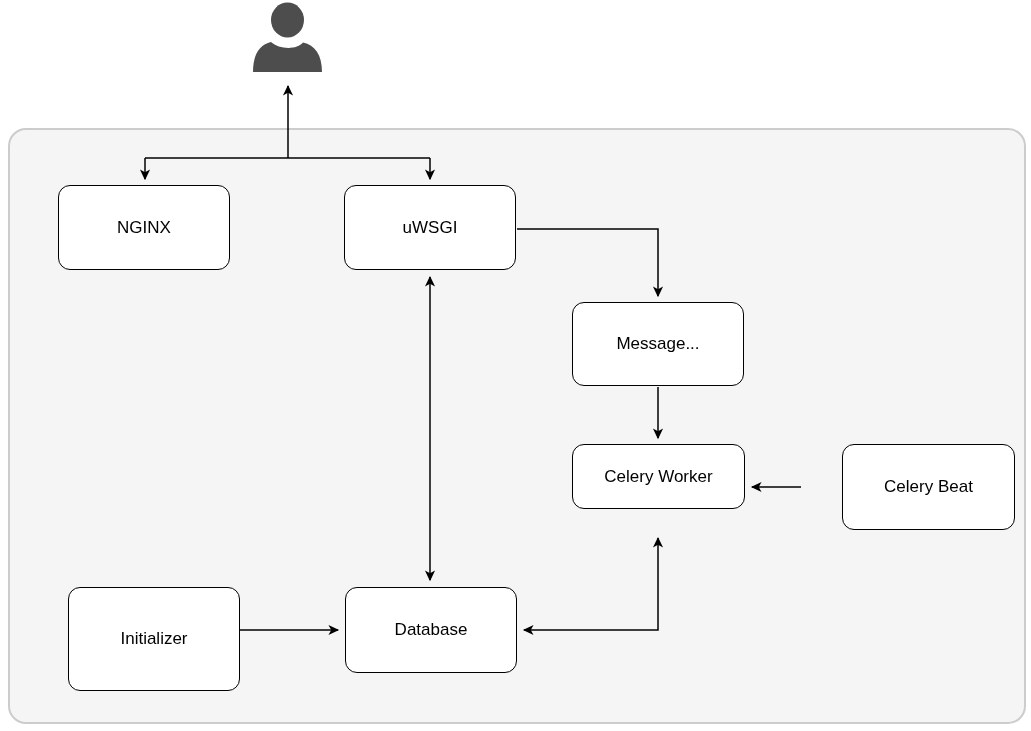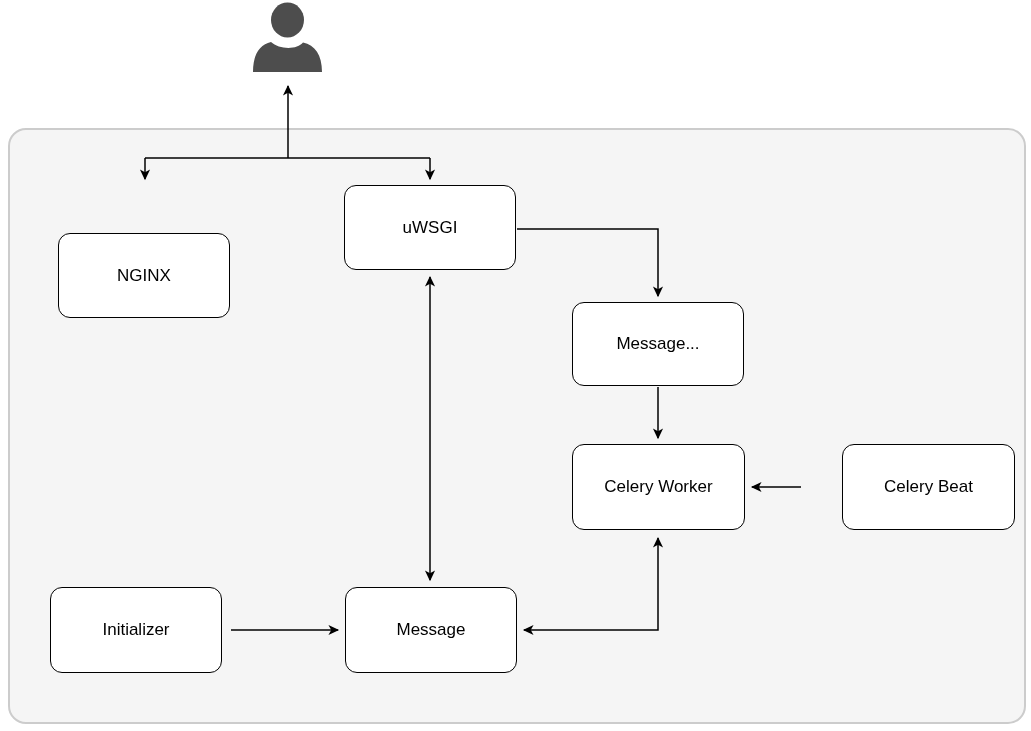--- a/index.html
+++ b/index.html
@@ -40,26 +40,26 @@
     background: #ffffff;
     border: 1.5px solid #000000;
     border-radius: 12px;
     display: flex;
     align-items: center;
     justify-content: center;
     font-size: 17px;
     color: #000000;
     text-align: center;
   }
-  .node-nginx        { left: 58px;  top: 185px; width: 172px; height: 85px; margin-top: 48px; }
+  .node-nginx        { left: 58px;  top: 185px; width: 172px; height: 85px; }
   .node-uwsgi        { left: 344px; top: 185px; width: 172px; height: 85px; }
   .node-message      { left: 572px; top: 302px; width: 172px; height: 84px; text-align: right; }
-  .node-celery-worker{ left: 572px; top: 444px; width: 173px; height: 86px; }
+  .node-celery-worker{ left: 572px; top: 444px; width: 173px; height: 65px; }
   .node-celery-beat  { left: 802px; top: 444px; width: 173px; height: 86px; margin-left: 40px; }
-  .node-initializer  { left: 50px;  top: 587px; width: 172px; height: 86px; }
+  .node-initializer  { left: 68px;  top: 587px; width: 172px; height: 104px; }
   .node-database     { left: 345px; top: 587px; width: 172px; height: 86px; }
 </style>
 </head>
 <body>
 
 <div class="canvas">
 
   <div class="boundary"></div>
 
   <svg class="edge-layer" width="1031" height="731" viewBox="0 0 1031 731" xmlns="http://www.w3.org/2000/svg">
@@ -113,16 +113,16 @@
 
   <div class="node node-celery-beat">
     <span>Celery Beat</span>
   </div>
 
   <div class="node node-initializer">
     <span>Initializer</span>
   </div>
 
   <div class="node node-database">
-    <span>Message</span>
+    <span>Database</span>
   </div>
 
 </div>
 
 </body></html>

